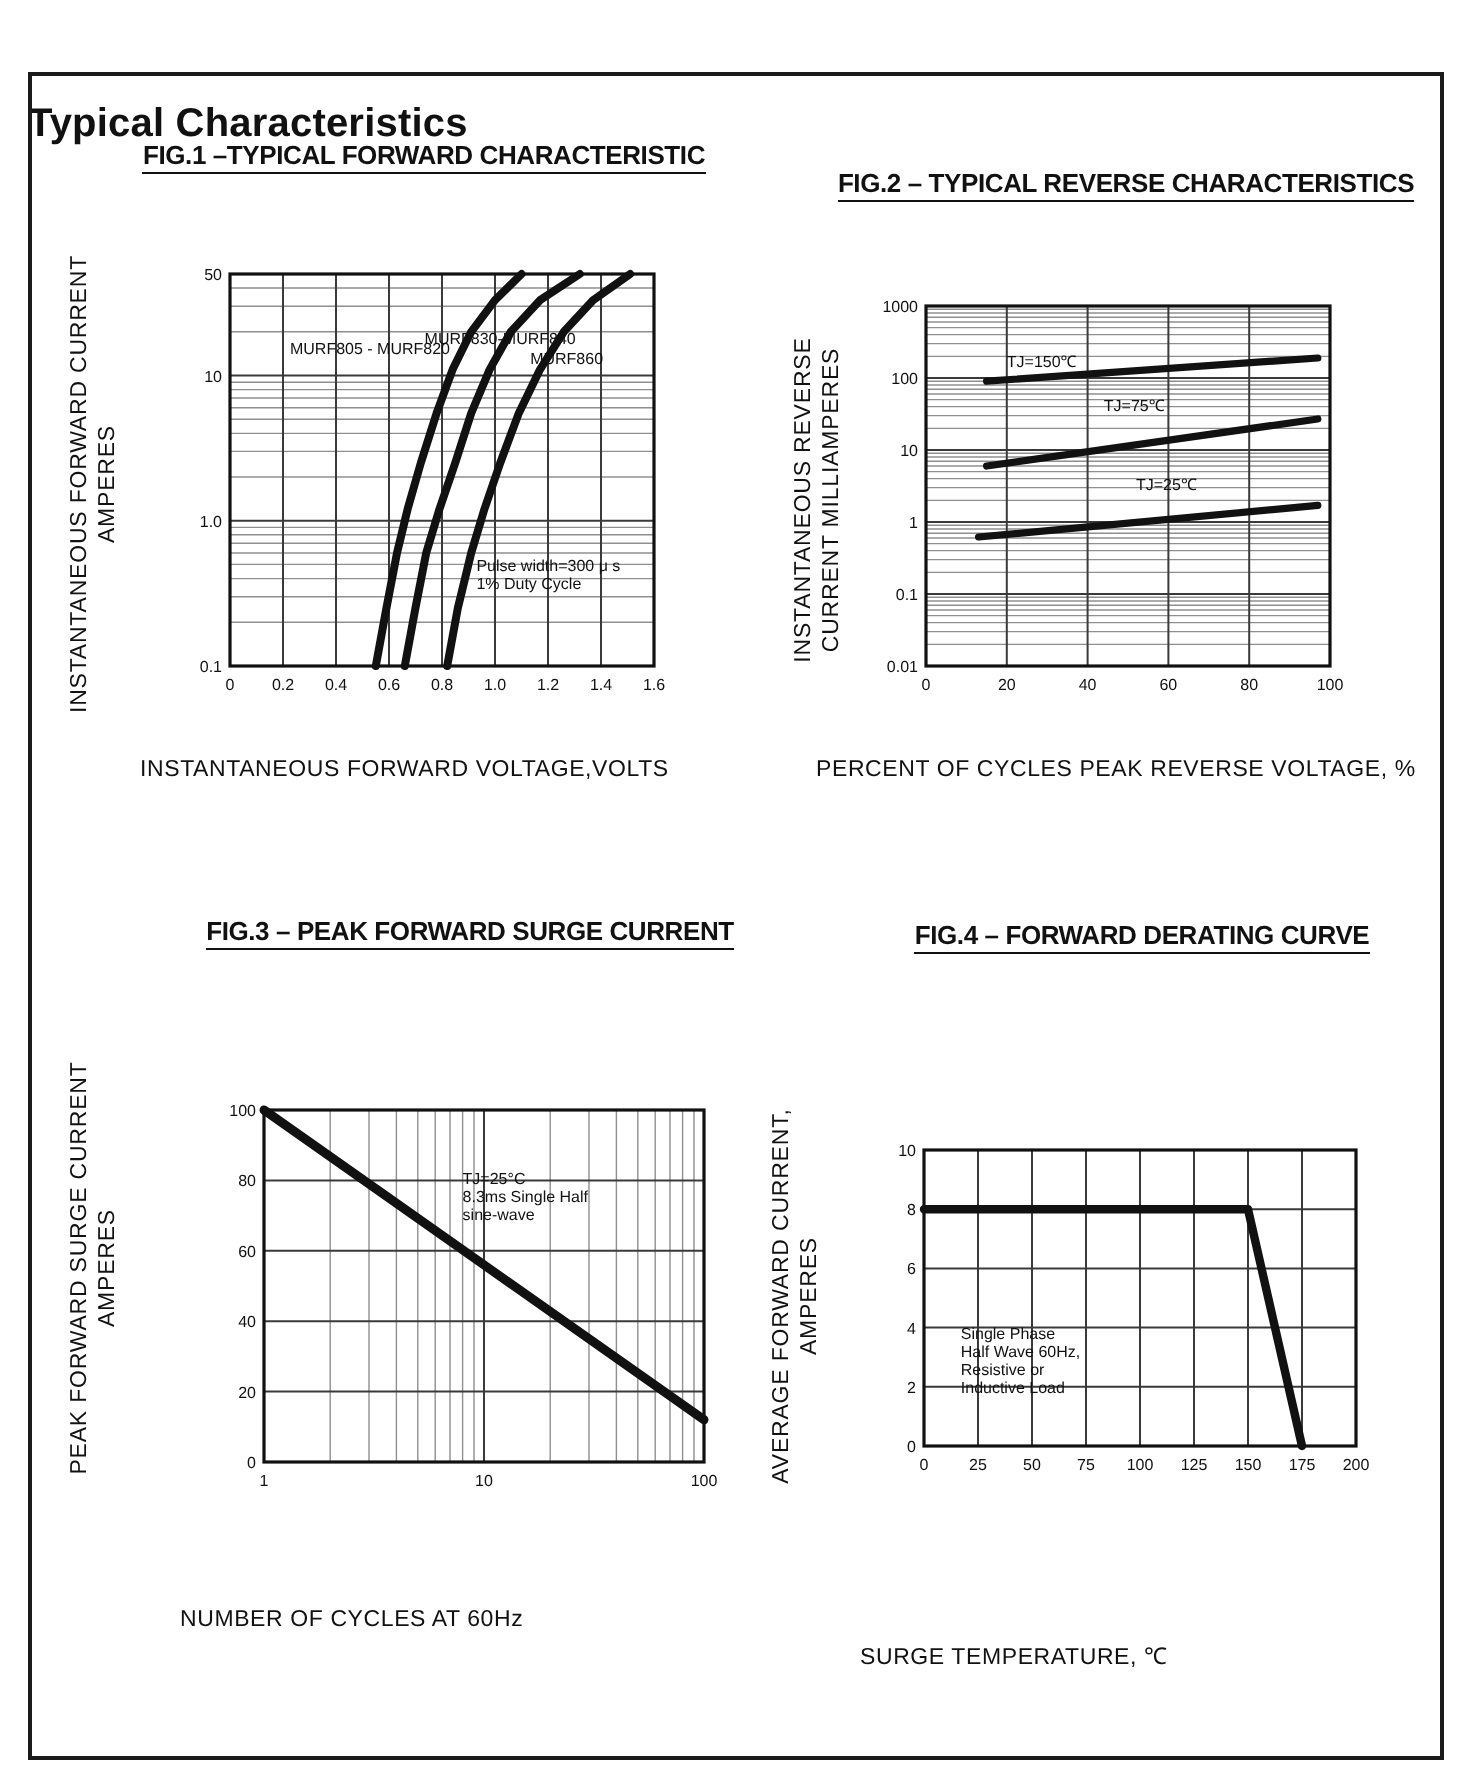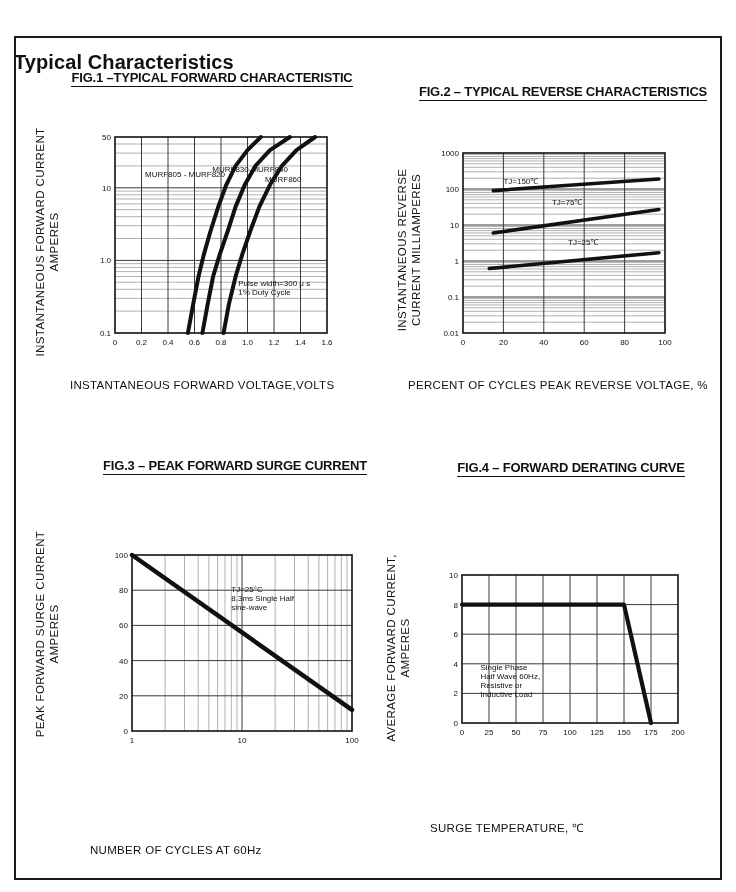--- a/index.html
+++ b/index.html
@@ -198,21 +198,21 @@
         <text x="31" y="153.8" font-size="8" text-anchor="end">20</text>
         <text x="31" y="118.6" font-size="8" text-anchor="end">40</text>
         <text x="31" y="83.4" font-size="8" text-anchor="end">60</text>
         <text x="31" y="48.2" font-size="8" text-anchor="end">80</text>
         <text x="31" y="13.0" font-size="8" text-anchor="end">100</text>
         <path d="M35.0 10.0L255.0 164.9" fill="none" stroke="#111" stroke-width="4.5" stroke-linecap="round" stroke-linejoin="round"></path>
         <text x="134.3" y="47.0" font-size="8">TJ=25°C</text>
         <text x="134.3" y="56.0" font-size="8">8.3ms Single Half</text>
         <text x="134.3" y="65.0" font-size="8">sine-wave</text>
       </svg></div>
-  <div class="xlabel" style="left:90px;top:804px;width:294px;margin-top:40px;">NUMBER OF CYCLES AT 60Hz</div>
+  <div class="xlabel" style="left:90px;top:804px;width:294px;">NUMBER OF CYCLES AT 60Hz</div>
 
   <div class="fig-title" style="left:418px;top:460px;width:306px;">
     <span>FIG.4 – FORWARD DERATING CURVE</span>
   </div>
   <div class="vlabel" style="left:248px;top:634px;">
     <div>AVERAGE FORWARD CURRENT,</div>
     <div>AMPERES</div>
   </div>
   <div class="chart" id="chart-3" style="left:427px;top:565px;"><svg width="266" height="178" xmlns="http://www.w3.org/2000/svg">
         <line x1="62.0" y1="10" x2="62.0" y2="158" stroke="#3a3a3a" stroke-width="1"></line>

